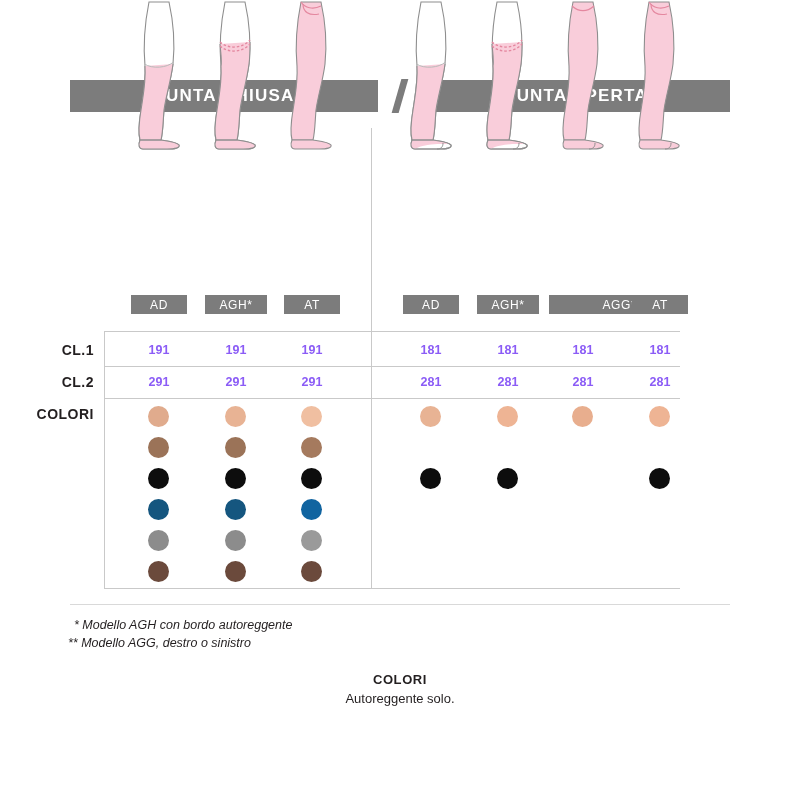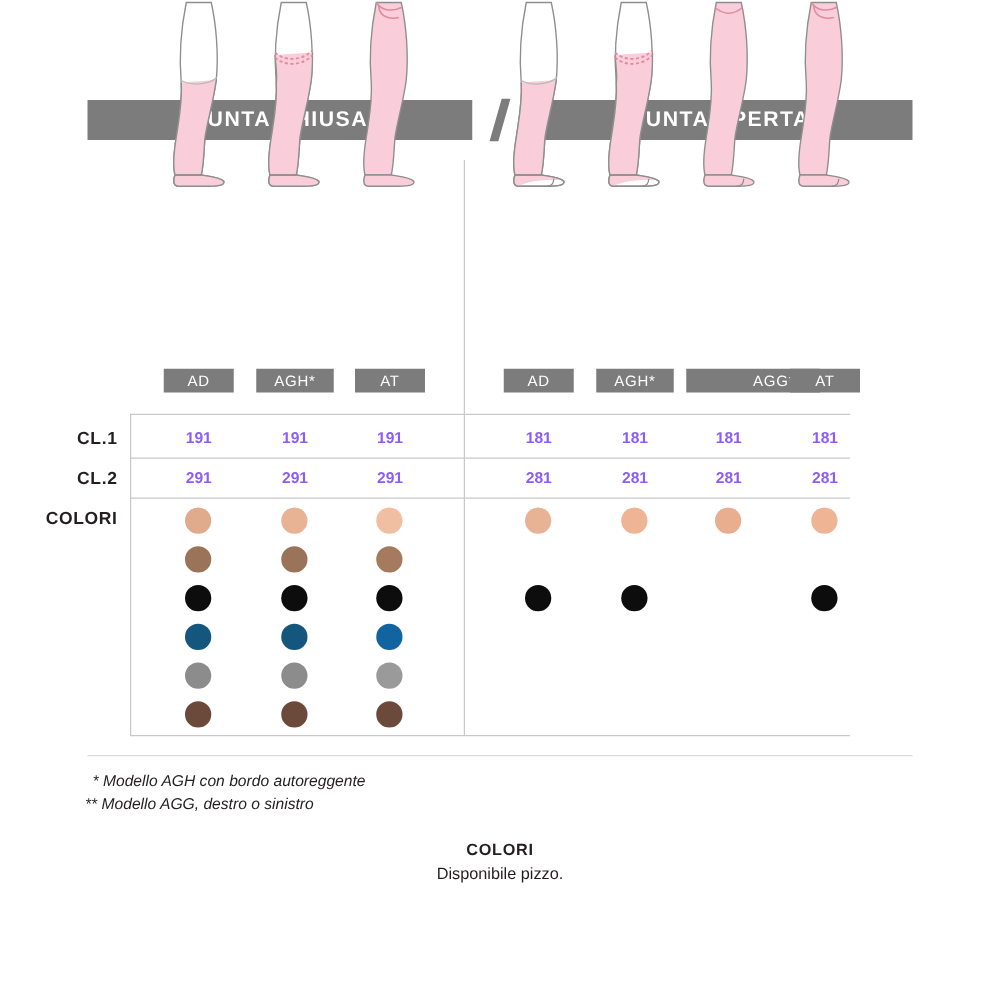--- a/index.html
+++ b/index.html
@@ -313,16 +313,16 @@
   <div class="dot" style="left:572px; top:406px; background:#e8ae8e;"></div>
 
   <div class="dot" style="left:649px; top:406px; background:#eeb494;"></div>
   <div class="dot" style="left:649px; top:468px; background:#0d0d0d;"></div>
 
   <div class="footnote" style="left:74px; top:618px;">* Modello AGH con bordo autoreggente</div>
   <div class="footnote" style="left:68px; top:636px;">** Modello AGG, destro o sinistro</div>
 
   <div class="bottom">
     <div class="title">COLORI</div>
-    <div class="line">Disponibile pizzo.</div>
+    <div class="line">Autoreggente solo.</div>
   </div>
 
 </div>
 
 </body></html>

